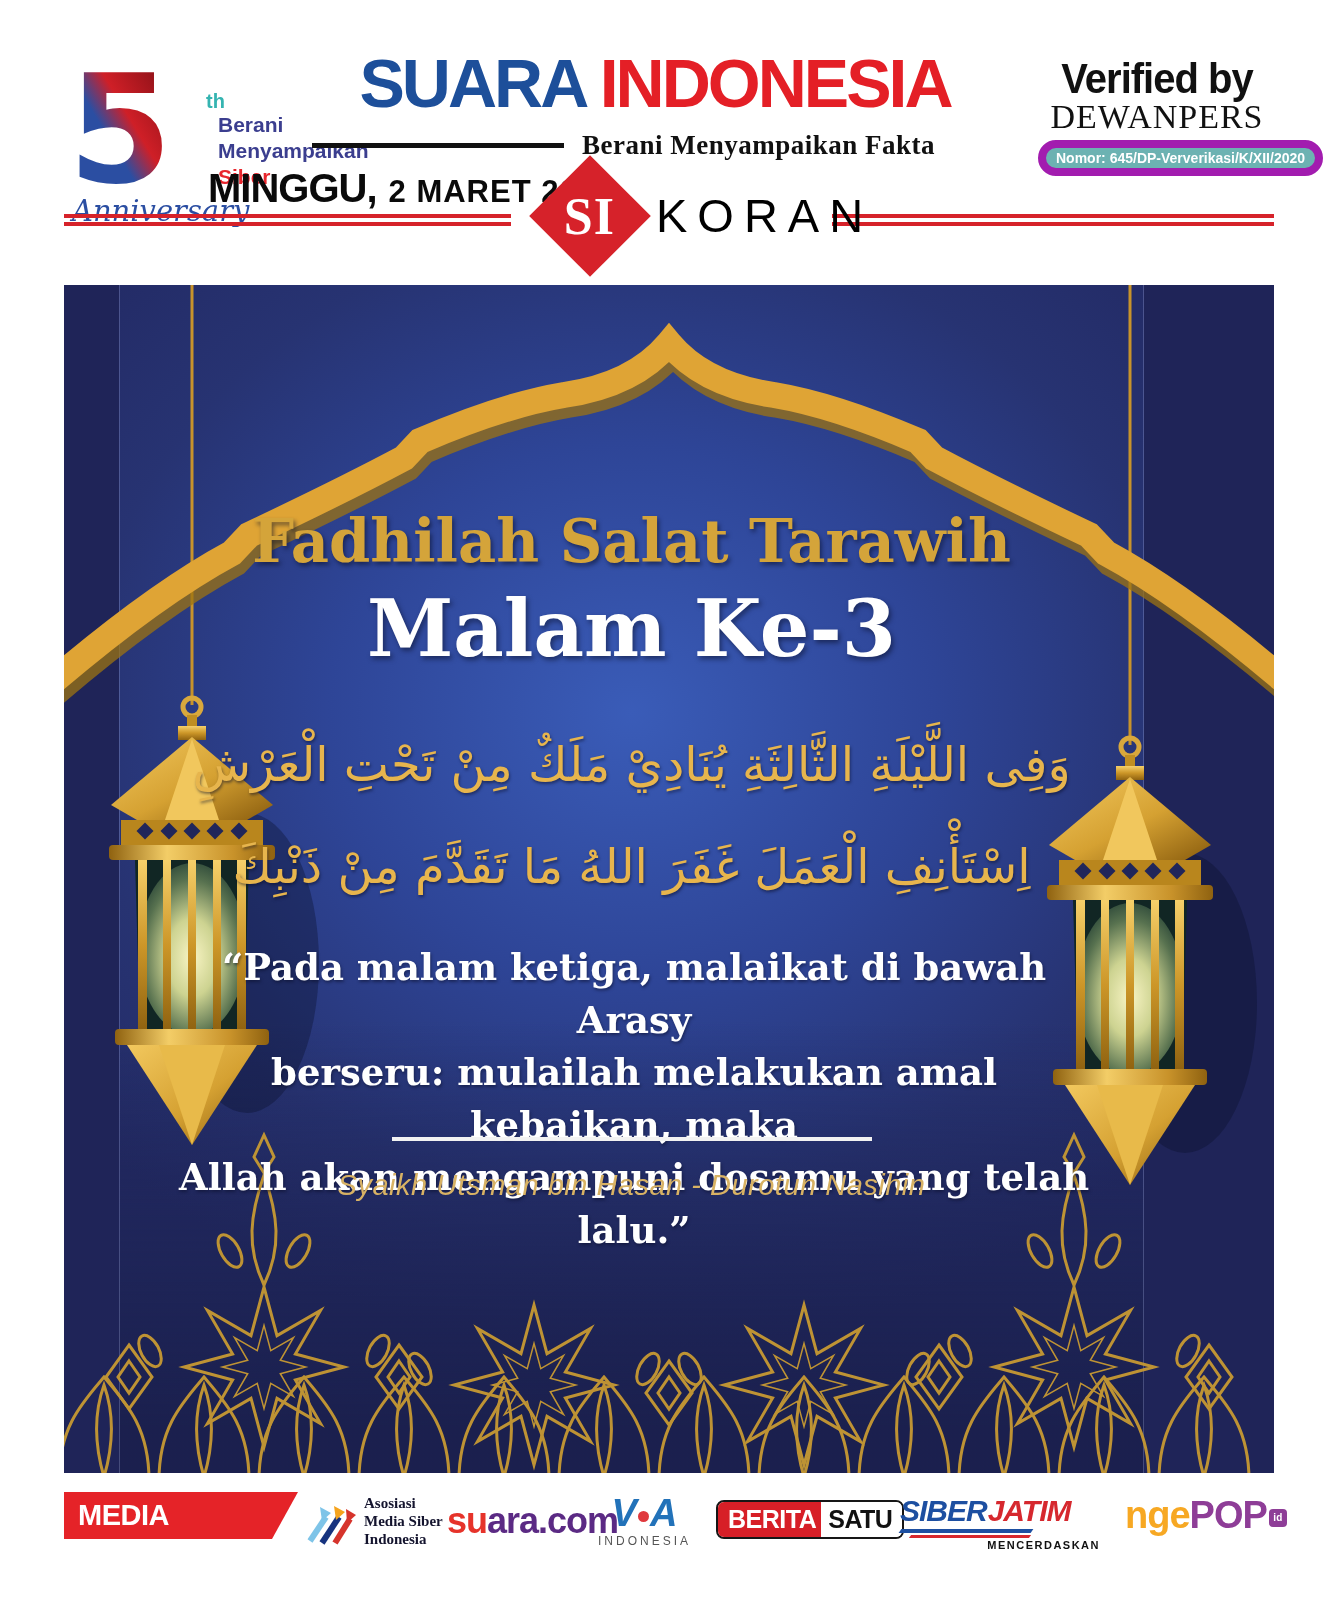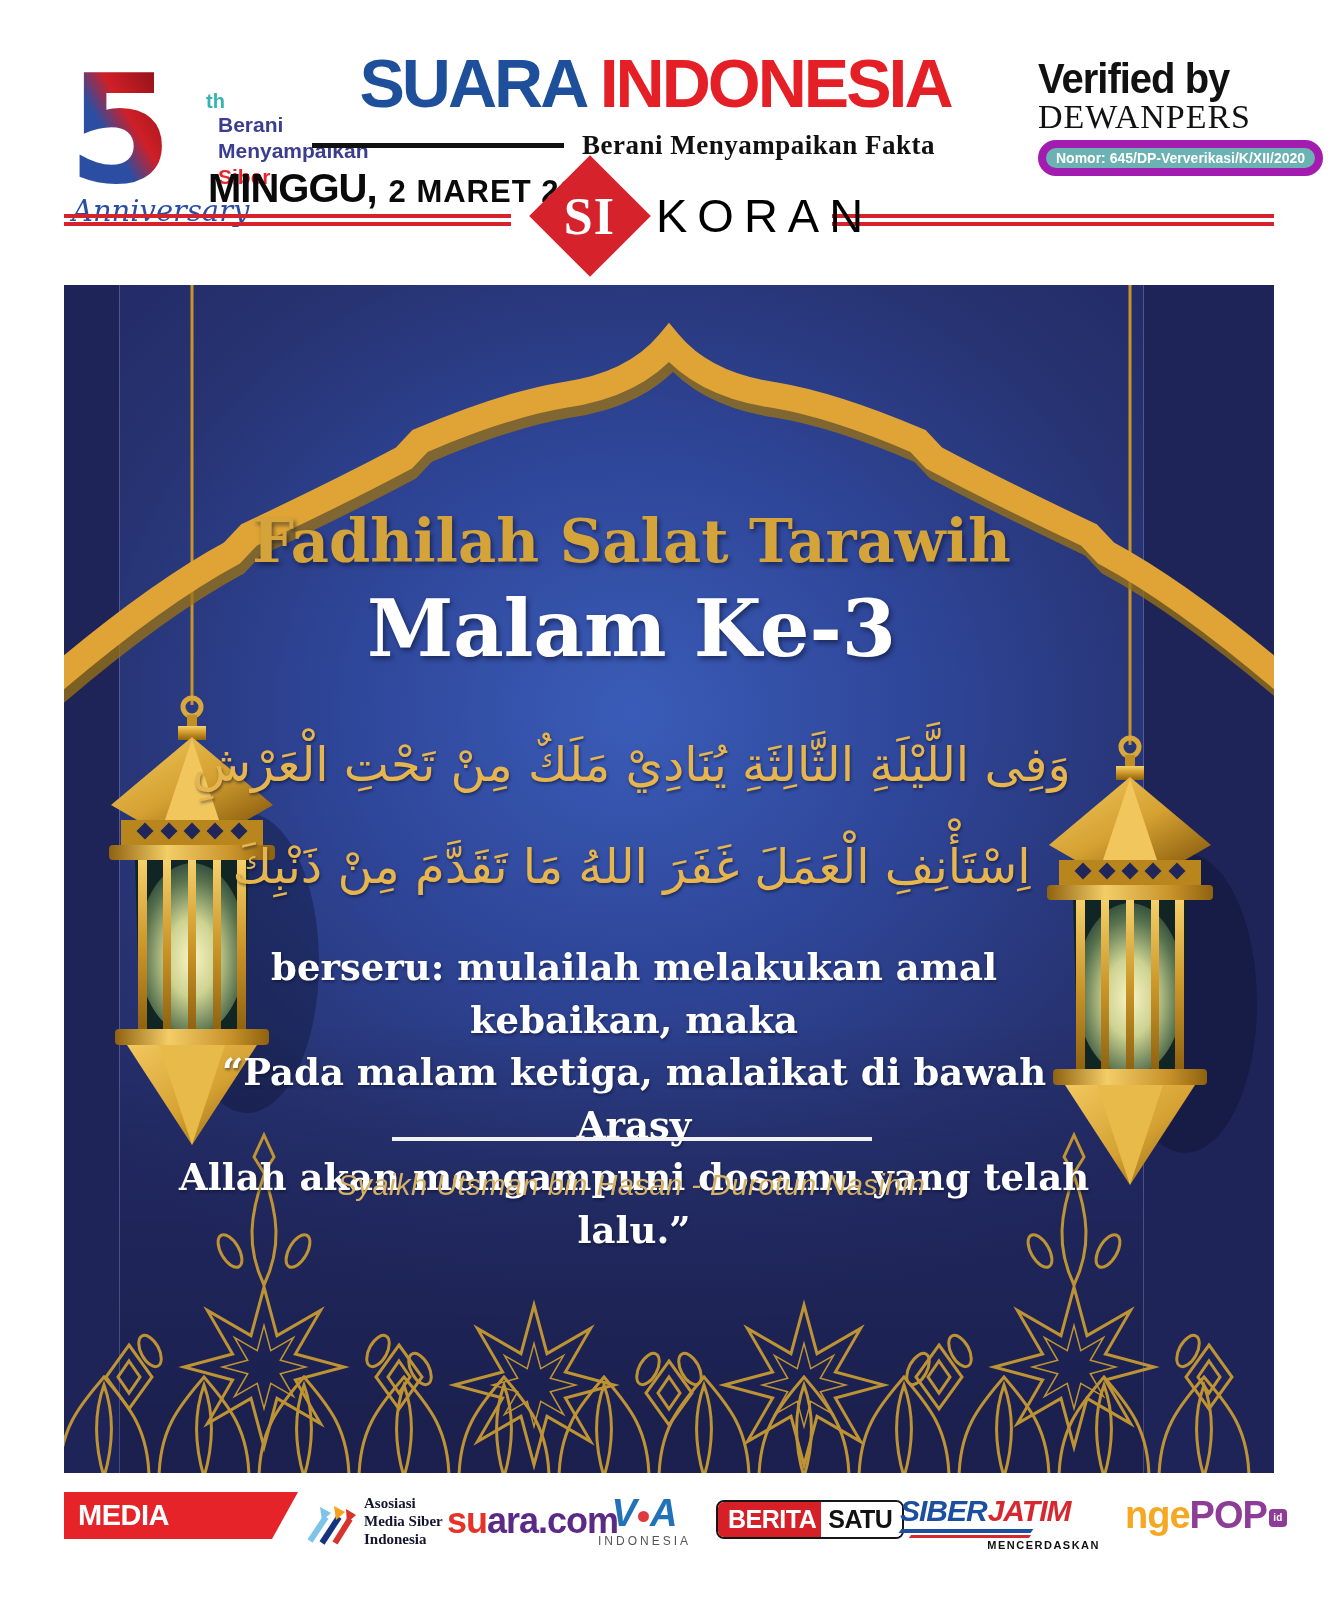--- a/index.html
+++ b/index.html
@@ -16,21 +16,21 @@
   .anniv .bmf .fakta { color:#e8262d; }
   .anniv .script { position:absolute; left:6px; top:146px; font-family:"DejaVu Serif", serif; font-style:italic; font-size:29px; color:#2b4ea2; }
 
   .masthead { position:absolute; left:295px; top:44px; width:720px; text-align:center;
     font-size:68px; font-weight:bold; letter-spacing:-3px; white-space:nowrap; }
   .masthead .w1 { color:#1d4f9a; } .masthead .w2 { color:#e41f26; }
   .tagrow { position:absolute; left:312px; top:130px; width:690px; display:flex; align-items:center; }
   .tagrow .rule { width:252px; height:5px; background:#111; margin-right:18px; }
   .tagrow .text { font-family:"Liberation Serif", serif; font-weight:bold; font-size:27px; color:#111; letter-spacing:0.5px; white-space:nowrap; }
 
-  .verified { position:absolute; left:1038px; top:56px; width:238px; text-align:left; }
+  .verified { position:absolute; left:1038px; top:56px; width:238px; text-align:center; }
   .verified .vt { font-size:40px; font-weight:800; color:#111; letter-spacing:-1px; transform:scaleY(1.08); }
   .verified .org { font-family:"Liberation Serif", serif; font-size:34px; color:#111; letter-spacing:1px; margin-top:-3px; }
   .verified .badge { display:inline-block; margin-top:4px; background:#6cb2b2; border:8px solid #a21caf;
     border-radius:20px; color:#fff; font-size:14px; font-weight:bold; padding:2px 10px; white-space:nowrap; }
 
   .dateline { position:absolute; left:208px; top:166px; display:flex; align-items:baseline; gap:12px; color:#0a0a0a; white-space:nowrap; }
   .dateline .day { font-size:40px; font-weight:800; letter-spacing:-1px; }
   .dateline .date { font-size:31px; font-weight:800; letter-spacing:1px; }
 
   .redline { position:absolute; top:214px; height:12px; border-top:4px solid #d6222a; border-bottom:4px solid #d6222a; }
@@ -259,22 +259,22 @@
     </g>
   </svg>
 
   <div class="p-title1">Fadhilah Salat Tarawih</div>
   <div class="p-title2">Malam Ke-3</div>
   <div class="p-arabic">
     <div>وَفِى اللَّيْلَةِ الثَّالِثَةِ يُنَادِيْ مَلَكٌ مِنْ تَحْتِ الْعَرْشِ</div>
     <div>اِسْتَأْنِفِ الْعَمَلَ غَفَرَ اللهُ مَا تَقَدَّمَ مِنْ ذَنْبِكَ</div>
   </div>
   <div class="p-quote">
+    <div>“Pada malam ketiga, malaikat di bawah Arasy</div>
     <div>berseru: mulailah melakukan amal kebaikan, maka</div>
-    <div>“Pada malam ketiga, malaikat di bawah Arasy</div>
     <div>Allah akan mengampuni dosamu yang telah lalu.”</div>
   </div>
   <div class="p-divider"></div>
   <div class="p-attr">Syaikh Utsman bin Hasan - Durotun Nasihin</div>
 </div>
 
 <div class="mp-banner">MEDIA PARTNER</div>
 
 <div class="amsi">
   <svg width="52" height="48">

